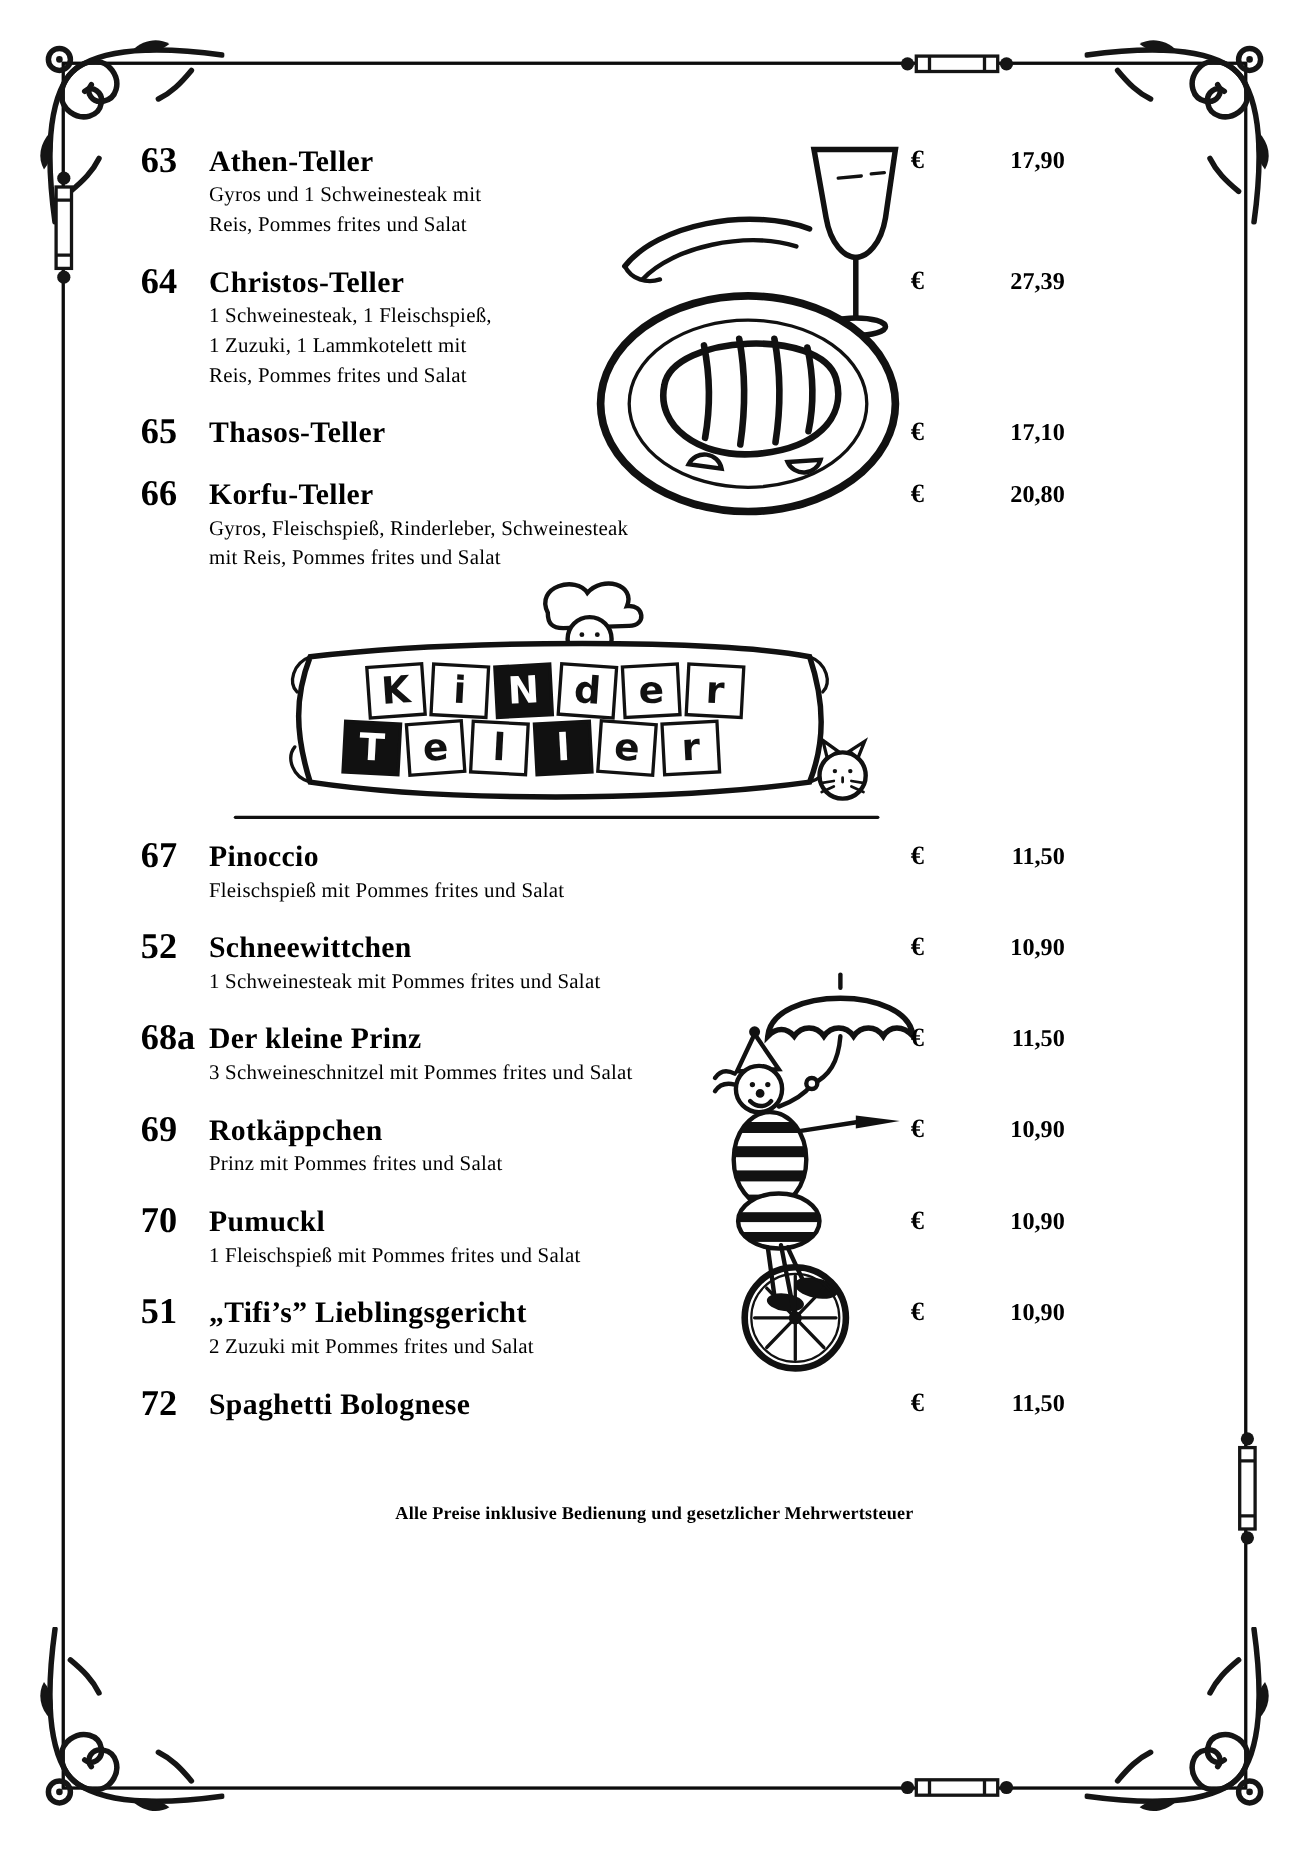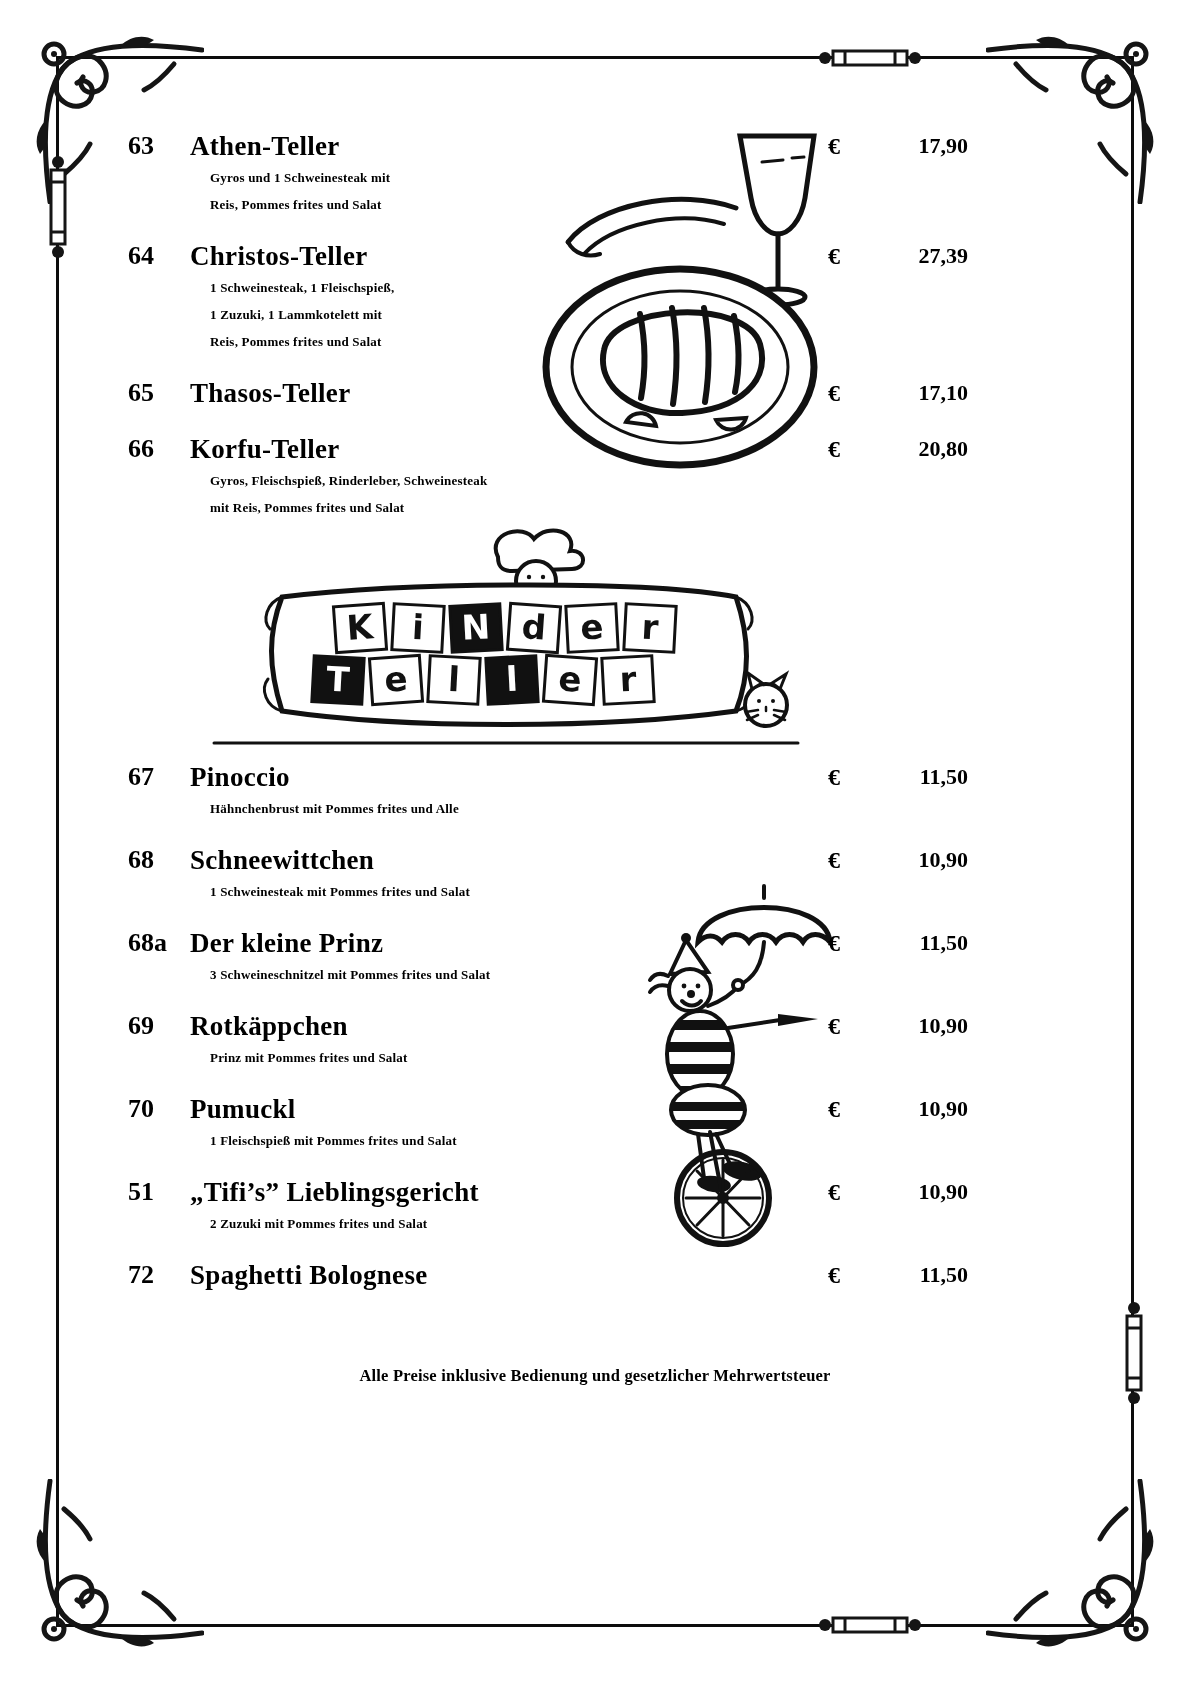--- a/index.html
+++ b/index.html
@@ -28,38 +28,38 @@
     position:absolute;left:128px;top:128px;width:840px;
   }
   .menu-item{
     display:grid;
     grid-template-columns:62px 1fr 36px 104px;
     grid-template-rows:auto auto;
     margin-bottom:20px;
   }
   .item-number{
     grid-column:1;grid-row:1;
-    font-size:26px;font-weight:bold;line-height:36px;
+    font-size:33px;font-weight:bold;line-height:36px;
   }
   .item-name{
     grid-column:2;grid-row:1;
     font-size:27px;font-weight:bold;line-height:36px;letter-spacing:.3px;
   }
   .item-currency{
     grid-column:3;grid-row:1;
     font-size:24px;font-weight:bold;line-height:36px;
   }
   .item-price{
     grid-column:4;grid-row:1;text-align:right;
     font-size:22px;font-weight:bold;line-height:36px;
   }
   .item-desc{
     grid-column:2;grid-row:2;
-    font-size:13px;font-weight:bold;line-height:27px;
-    white-space:pre-line;letter-spacing:.2px;margin-left:20px;
+    font-size:19px;font-weight:normal;line-height:27px;
+    white-space:pre-line;letter-spacing:.2px;
   }
 
   
   .illu{pointer-events:none;}
   .platter-illu{position:absolute;left:540px;top:122px;width:300px;height:355px;}
   .clown-illu{position:absolute;left:628px;top:878px;width:212px;height:372px;}
   .banner-illu{
     margin:-24px 0 6px 78px;width:600px;height:232px;
   }
 
@@ -356,25 +356,25 @@
           <text class="ransom" x="422" y="174" text-anchor="middle" fill="#111">r</text>
         </g>
     </g>
   </svg>
 
   <div class="menu-item">
     <div class="item-number">67</div>
     <div class="item-name">Pinoccio</div>
     <div class="item-currency">€</div>
     <div class="item-price">11,50</div>
-    <div class="item-desc">Hähnchenbrust mit Pommes frites und Alle</div>
-  </div>
-
-  <div class="menu-item">
-    <div class="item-number">68</div>
+    <div class="item-desc">Fleischspieß mit Pommes frites und Salat</div>
+  </div>
+
+  <div class="menu-item">
+    <div class="item-number">52</div>
     <div class="item-name">Schneewittchen</div>
     <div class="item-currency">€</div>
     <div class="item-price">10,90</div>
     <div class="item-desc">1 Schweinesteak mit Pommes frites und Salat</div>
   </div>
 
   <div class="menu-item">
     <div class="item-number">68a</div>
     <div class="item-name">Der kleine Prinz</div>
     <div class="item-currency">€</div>

